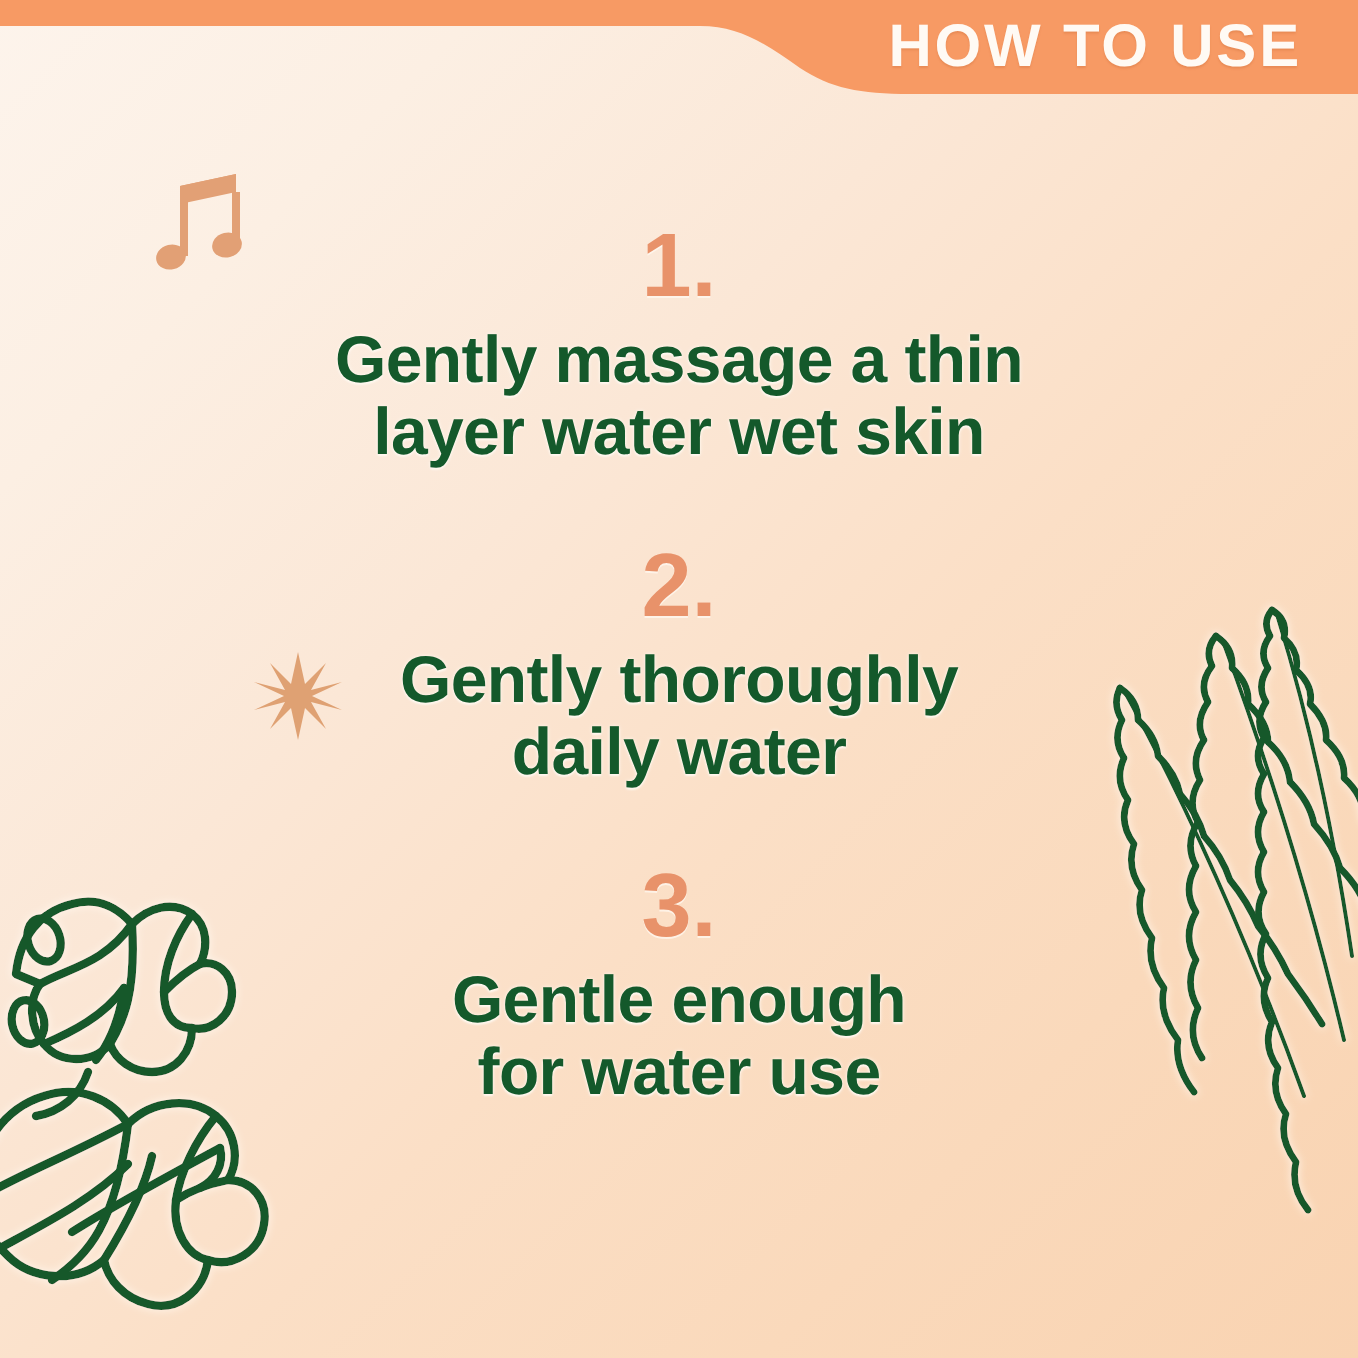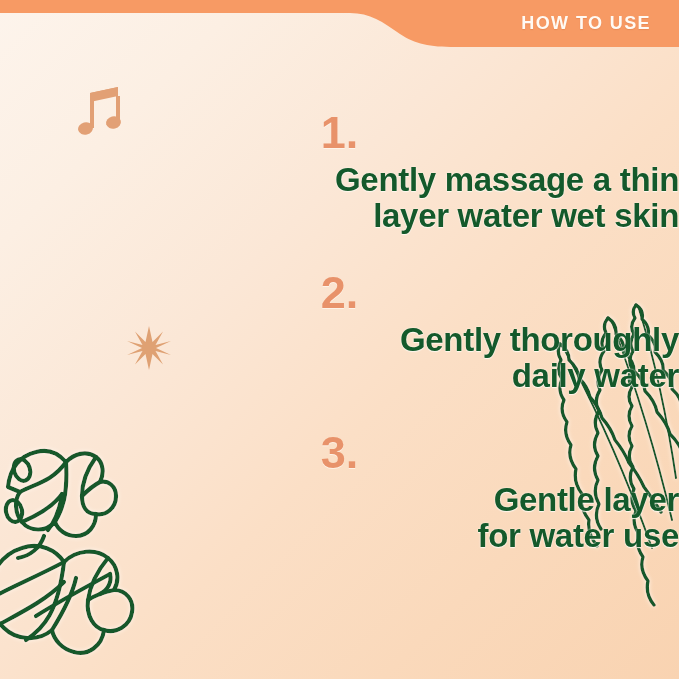--- a/index.html
+++ b/index.html
@@ -47,21 +47,21 @@
     height: 70px;
   }
 
   .banner-title {
     position: absolute;
     right: 28px;
     top: 8px;
     color: #fffaf4;
     font-family: "Liberation Sans", sans-serif;
     font-weight: bold;
-    font-size: 18px;
+    font-size: 30px;
     letter-spacing: 1.4px;
     line-height: 31px;
     white-space: nowrap;
     text-shadow: 0 1px 1px rgba(190,95,45,0.25);
   }
 
   
   .steps {
     position: absolute;
     left: 0;
@@ -95,21 +95,20 @@
     margin-top: 4px;
     color: #14592b;
     font-family: "Liberation Sans", sans-serif;
     font-weight: bold;
     font-size: 33px;
     line-height: 36px;
     letter-spacing: -0.3px;
     text-shadow:
        0 0 2px rgba(255,250,242,0.95),
        0 1px 1px rgba(255,250,242,0.9);
-    text-align: right;
   }
   .step-text .line { display: block; }
 
   
   .deco-icon {
     position: absolute;
   }
   .music-note-icon { left: 78px; top: 84px; }
   .sparkle-icon    { left: 126px; top: 325px; }
 </style>
@@ -237,20 +236,20 @@
       <span class="step-number">2.</span>
       <span class="step-text">
         <span class="line">Gently thoroughly</span>
         <span class="line">daily water</span>
       </span>
     </div>
 
     <div class="step step-3">
       <span class="step-number">3.</span>
       <span class="step-text">
-        <span class="line">Gentle layer</span>
+        <span class="line">Gentle enough</span>
         <span class="line">for water use</span>
       </span>
     </div>
 
   </div>
 
 </div>
 
 </body></html>

